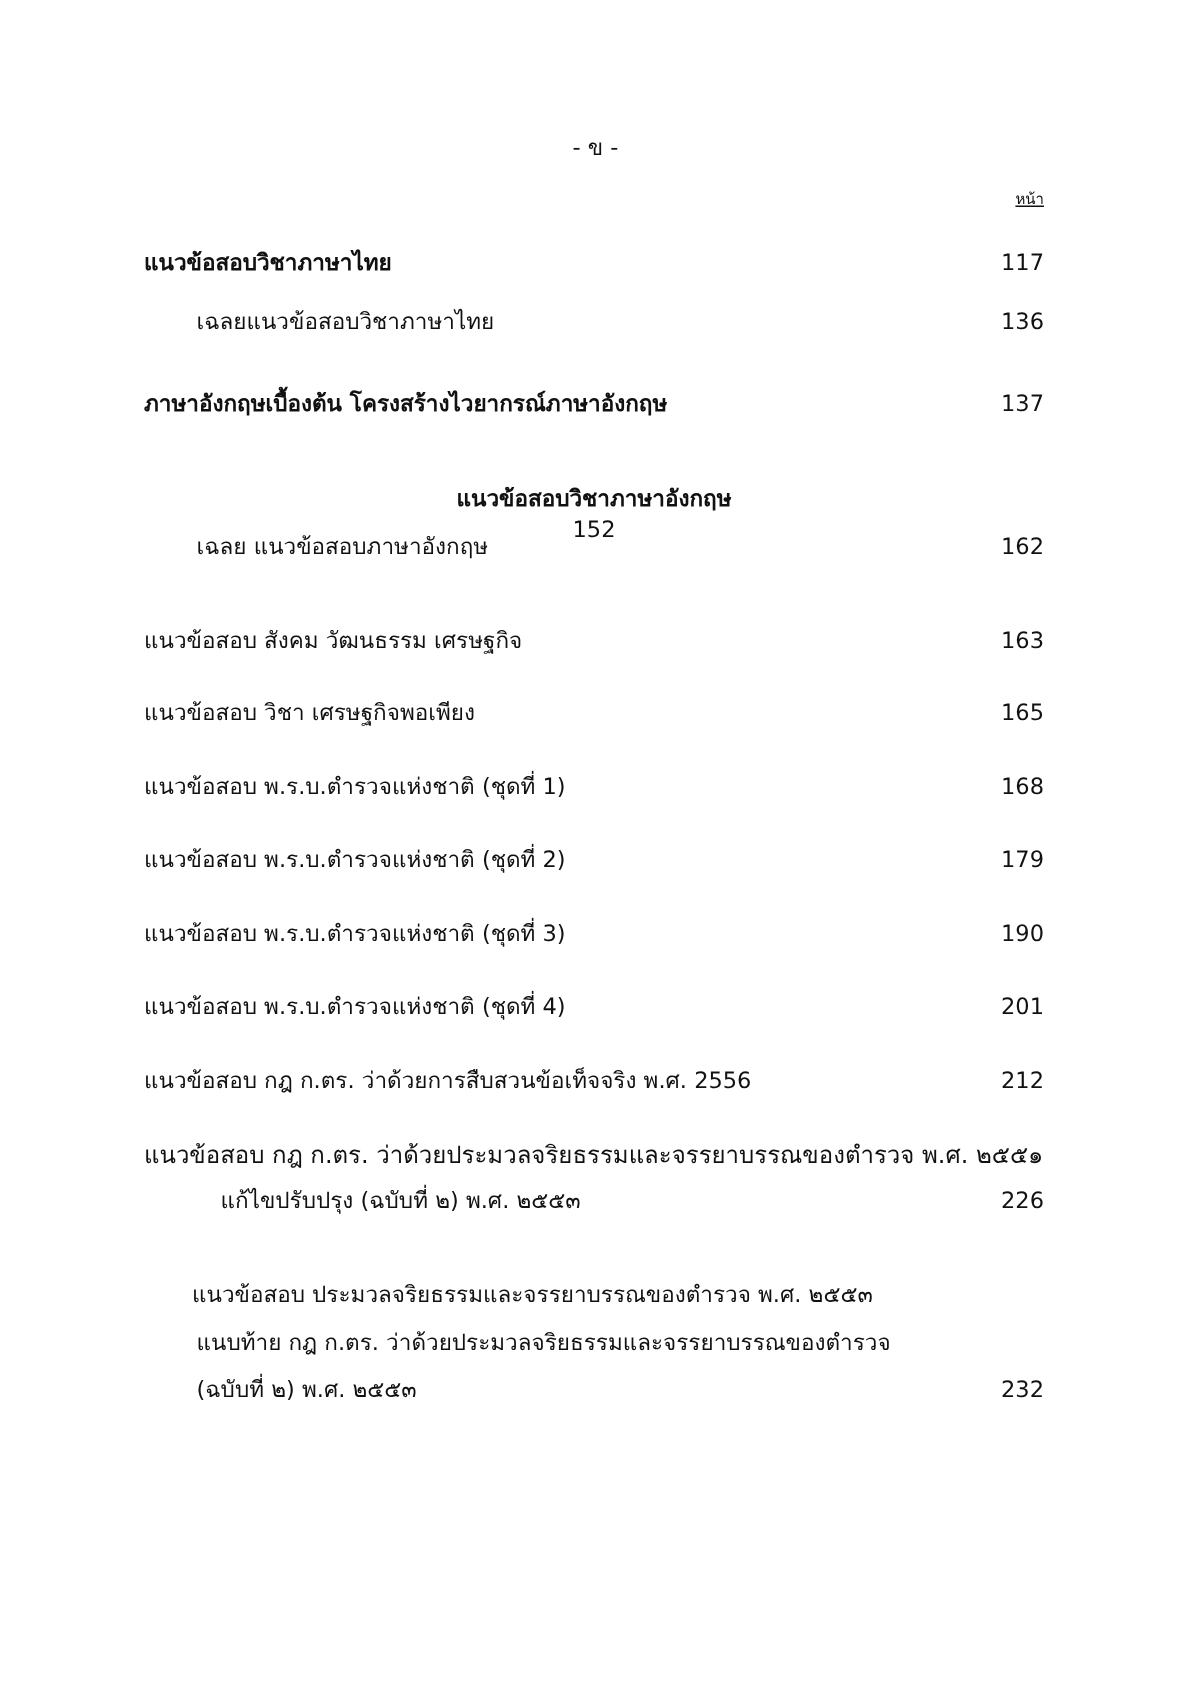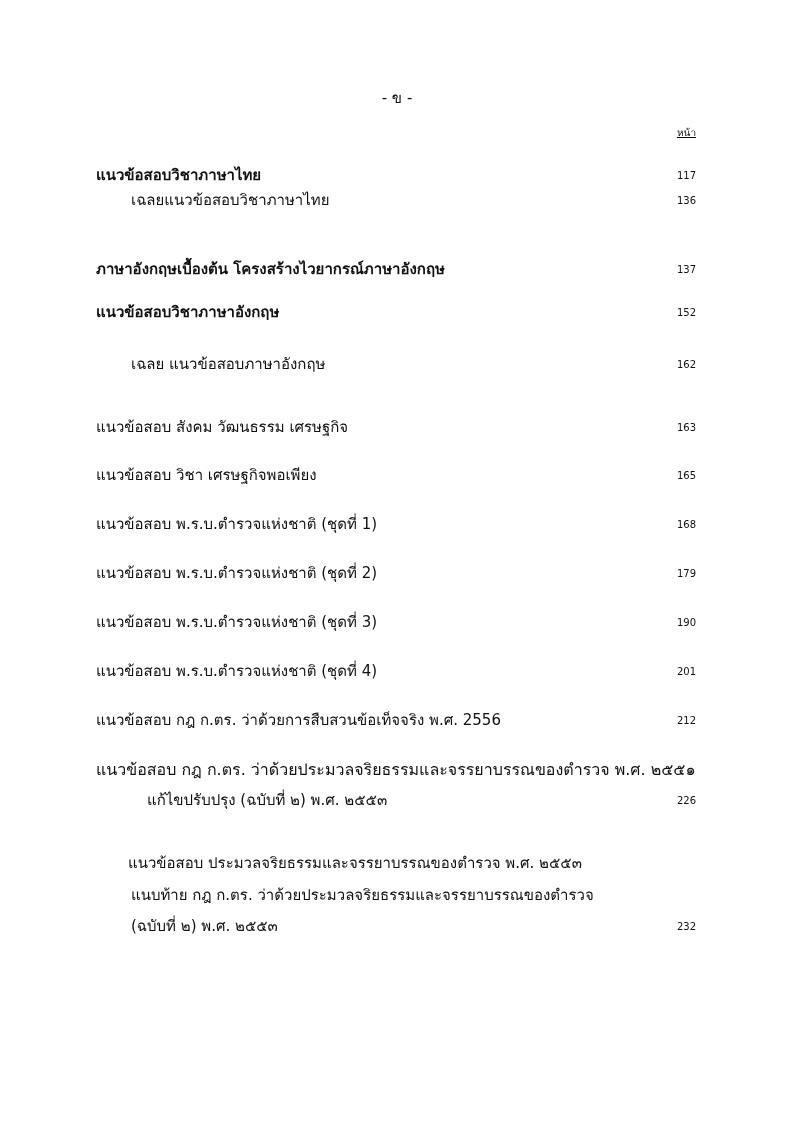--- a/index.html
+++ b/index.html
@@ -38,41 +38,41 @@
       display: flex;
       align-items: center;
       justify-content: space-between;
       font-size: 15px;
       white-space: nowrap;
     }
     .row.sub { left: 131px; }
     .row .title { flex: 1 1 auto; overflow: visible; }
     .row .title.bold { font-weight: bold; }
     .row .title.sm { font-size: 16px; }
-    .row .page { flex: 0 0 auto; text-align: right; font-size: 10px; }
+    .row .page { flex: 0 0 auto; text-align: right; font-size: 15px; }
   </style>
 </head>
 <body>
 
 <div class="page-number">- ข -</div>
 <div class="col-header">หน้า</div>
 
 <div class="row" style="top:163px;">
   <span class="title bold">แนวข้อสอบวิชาภาษาไทย</span>
   <span class="page">117</span>
 </div>
-<div class="row sub" style="top:188px;justify-content:flex-end;">
+<div class="row sub" style="top:202px;justify-content:flex-end;">
   <span class="title">เฉลยแนวข้อสอบวิชาภาษาไทย</span>
   <span class="page">136</span>
 </div>
 <div class="row" style="top:257px;">
   <span class="title bold">ภาษาอังกฤษเบื้องต้น  โครงสร้างไวยากรณ์ภาษาอังกฤษ</span>
   <span class="page">137</span>
 </div>
-<div class="row" style="top:300px;">
+<div class="row" style="top:320px;flex-direction:column;">
   <span class="title bold">แนวข้อสอบวิชาภาษาอังกฤษ</span>
   <span class="page">152</span>
 </div>
 <div class="row sub" style="top:352px;">
   <span class="title">เฉลย   แนวข้อสอบภาษาอังกฤษ</span>
   <span class="page">162</span>
 </div>
 <div class="row" style="top:415px;">
   <span class="title">แนวข้อสอบ  สังคม วัฒนธรรม เศรษฐกิจ</span>
   <span class="page">163</span>

